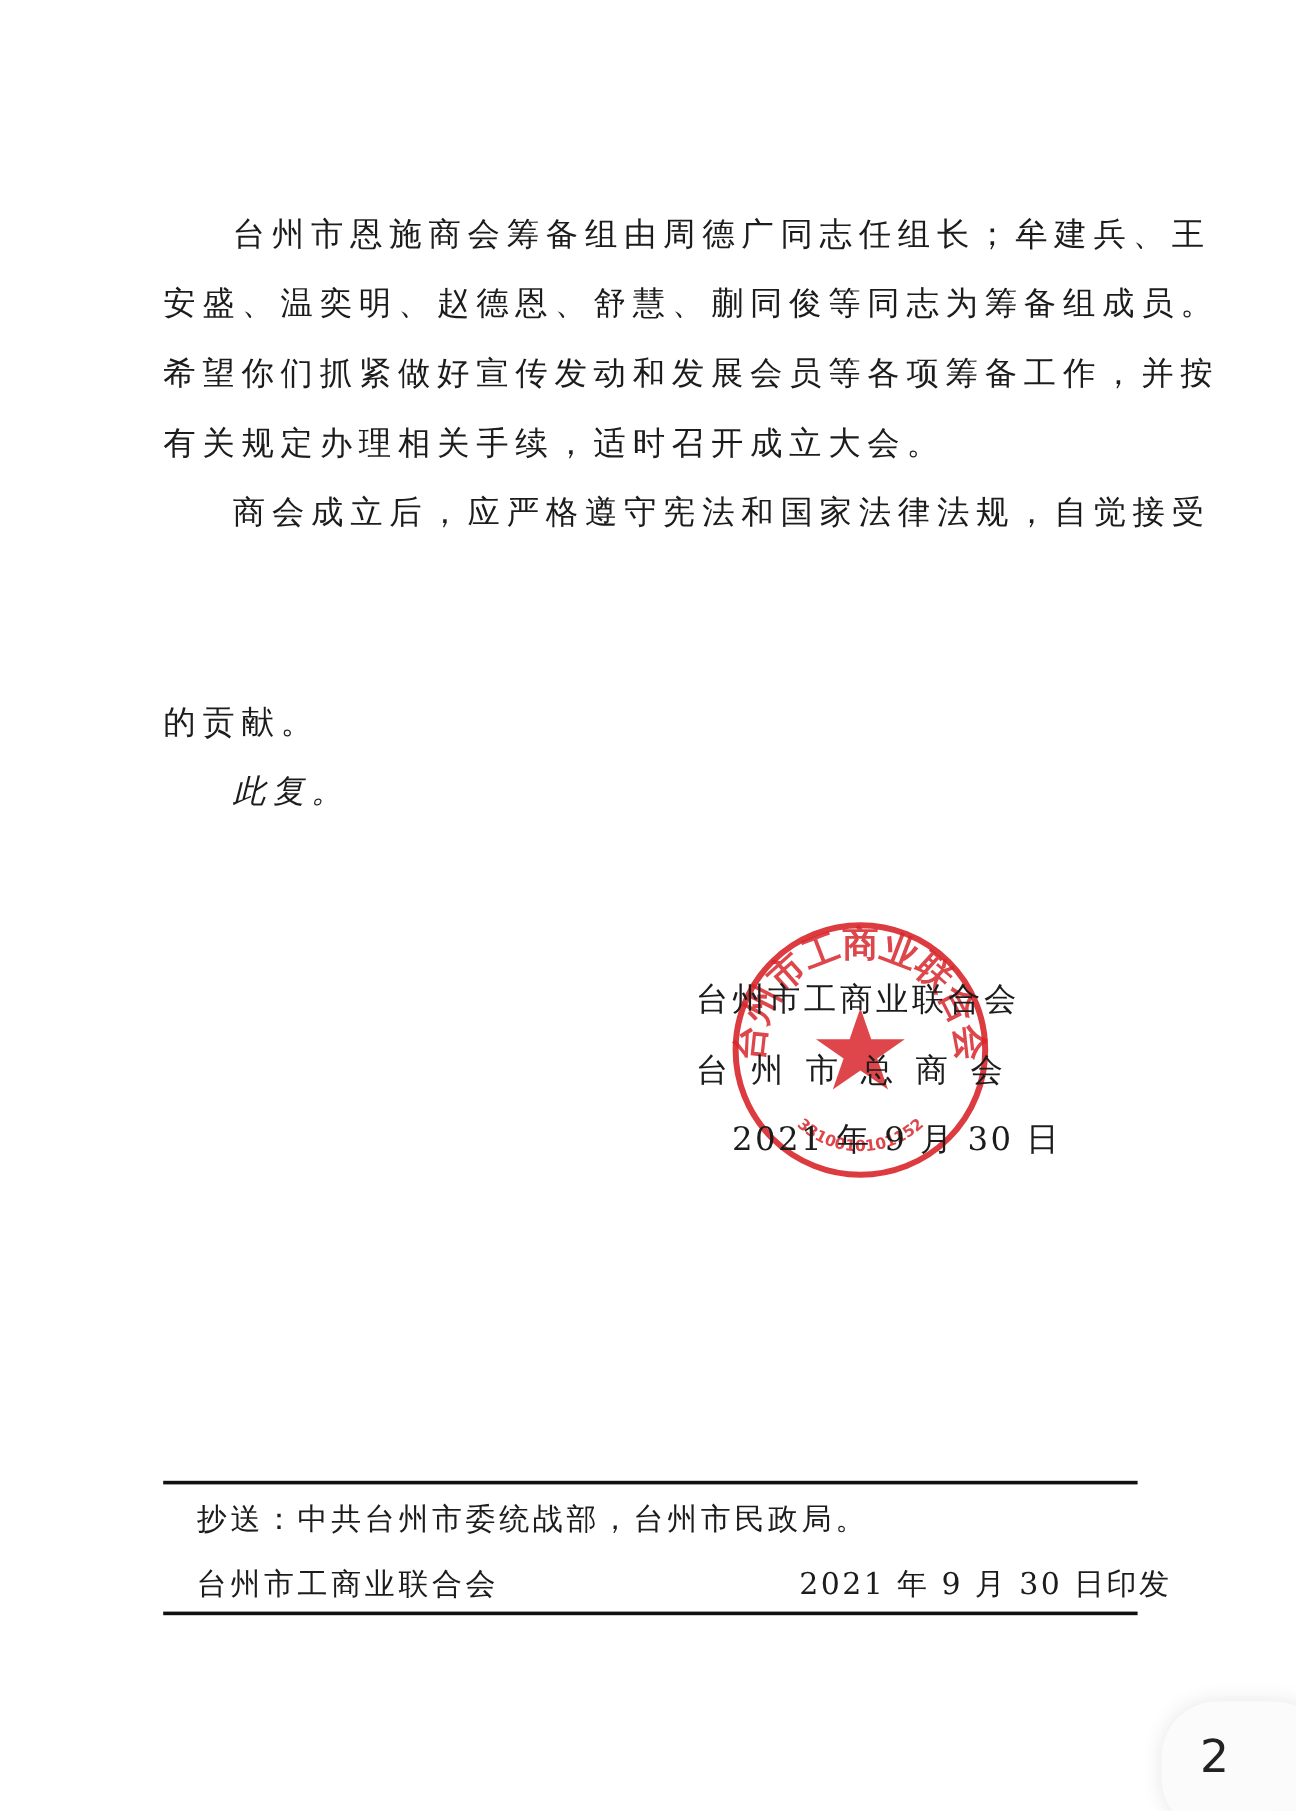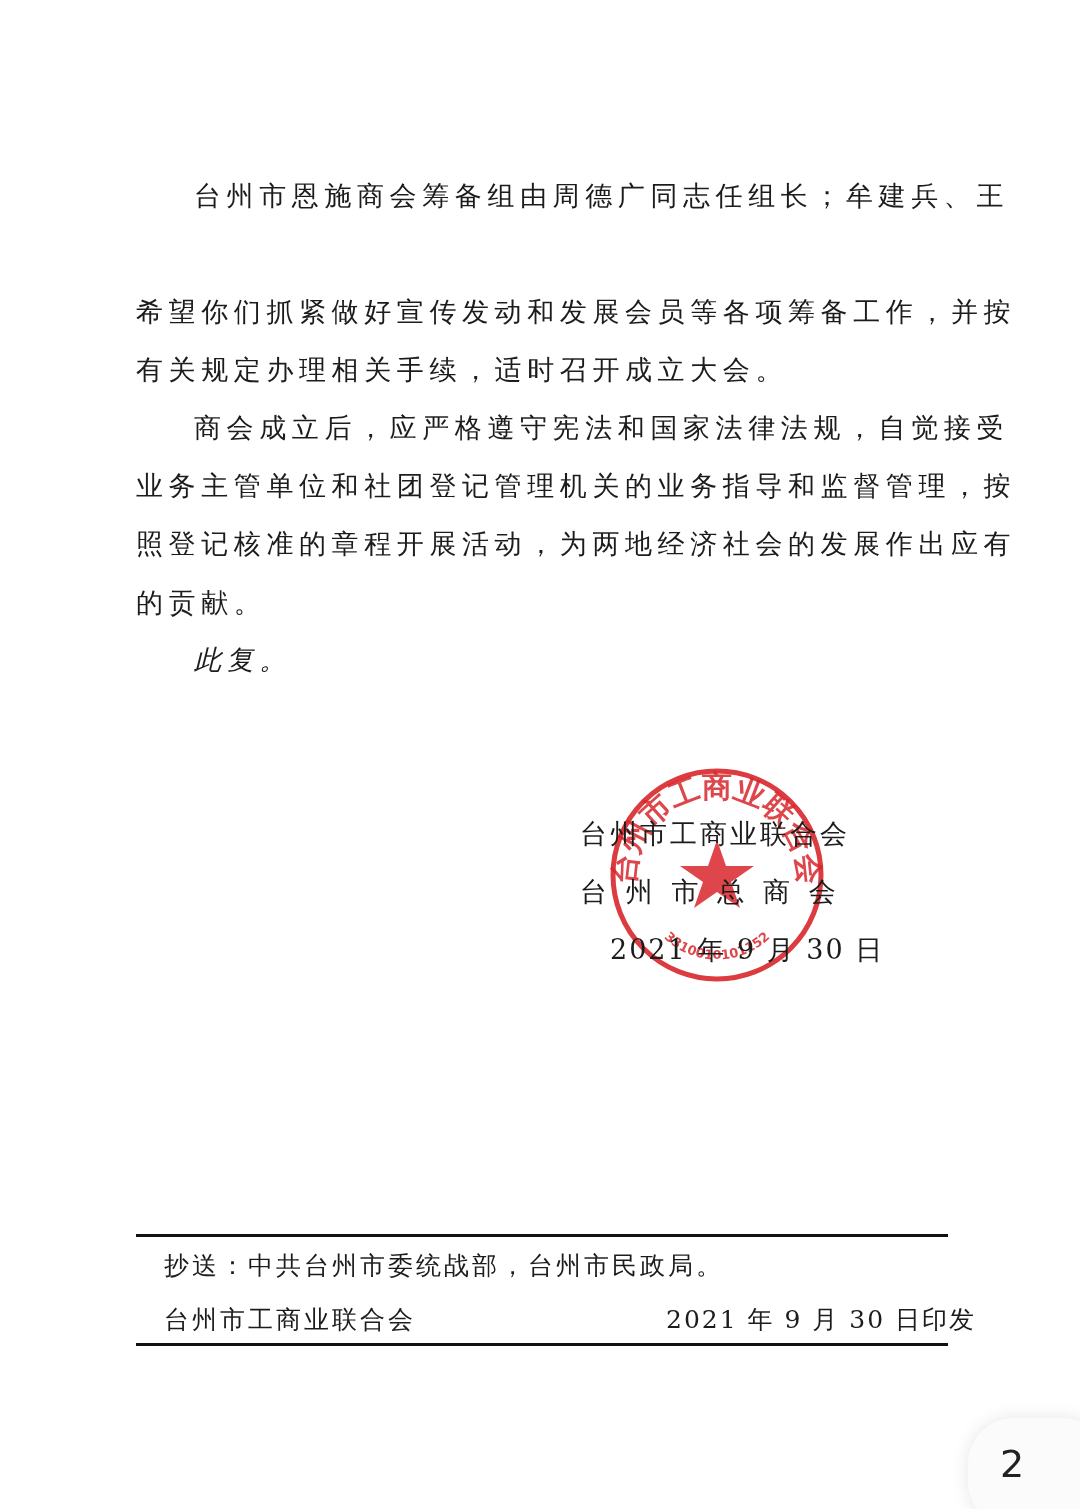--- a/index.html
+++ b/index.html
@@ -24,26 +24,25 @@
     position:absolute; left:1000px; top:1440px; font-family:"DejaVu Sans", "Liberation Sans", sans-serif;
     font-size:38px; color:#222; line-height:48px;
   }
 </style>
 </head>
 <body>
 
 <div class="page">
 
   <div class="line" style="top:176px;left:194px;">台州市恩施商会筹备组由周德广同志任组长；牟建兵、王</div>
+  <div class="line" style="top:234px;">安盛、温奕明、赵德恩、舒慧、蒯同俊等同志为筹备组成员。</div>
   <div class="line" style="top:292px;">希望你们抓紧做好宣传发动和发展会员等各项筹备工作，并按</div>
   <div class="line" style="top:350px;">有关规定办理相关手续，适时召开成立大会。</div>
 
   <div class="line" style="top:408px;left:194px;text-align:right;">商会成立后，应严格遵守宪法和国家法律法规，自觉接受</div>
-  <div class="line" style="top:466px;">业务主管单位和社团登记管理机关的业务指导和监督管理，按</div>
-  <div class="line" style="top:524px;">照登记核准的章程开展活动，为两地经济社会的发展作出应有</div>
   <div class="line" style="top:583px;">的贡献。</div>
 
   <div class="line" style="top:640px;left:194px;font-style:italic;">此复。</div>
 
   <svg class="seal" viewBox="0 0 218 218">
     <defs>
       <path id="sealArc" d="M 36 150 A 82 82 0 1 1 182 150"></path>
       <path id="codeArc" d="M 46 160 A 76 76 0 0 0 172 160"></path>
     </defs>
     <circle cx="109" cy="109" r="104" fill="none" stroke="#d8262b" stroke-width="5" opacity="0.9"></circle>

